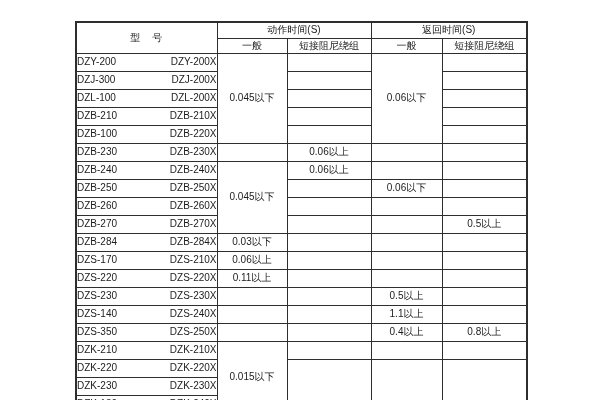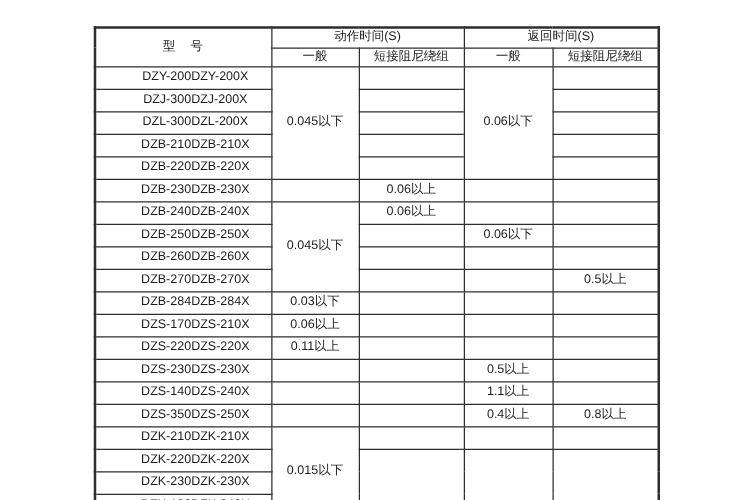--- a/index.html
+++ b/index.html
@@ -24,21 +24,21 @@
     color:#1b1b1b;
     text-align:center;vertical-align:middle;
     font-weight:normal;
     overflow:hidden;white-space:nowrap;
   }
   thead tr.h1{height:16px;}
   thead tr.h2{height:15px;margin-top:36px;}
   tbody tr{height:18px;}
   th.model-head{white-space:pre;letter-spacing:1px;}
   .model-pair{
-    display:flex;justify-content:center;align-items:center;gap:0;padding-left:19px;
+    display:flex;justify-content:space-between;align-items:center;gap:0;
   }
   .model-pair span{display:inline-block;}
 </style>
 </head>
 <body>
 
 <table class="spec">
   <colgroup>
     <col class="c-model">
       <col class="c-agen">
@@ -78,41 +78,41 @@
             <span>DZJ-300</span>
             <span>DZJ-200X</span>
           </div>
         </td>
       <td></td>
       <td></td>
     </tr>
     <tr>
       <td>
           <div class="model-pair">
-            <span>DZL-300</span>
+            <span>DZL-100</span>
             <span>DZL-200X</span>
           </div>
         </td>
       <td></td>
       <td></td>
     </tr>
     <tr>
       <td>
           <div class="model-pair">
             <span>DZB-210</span>
             <span>DZB-210X</span>
           </div>
         </td>
       <td></td>
       <td></td>
     </tr>
     <tr>
       <td>
           <div class="model-pair">
-            <span>DZB-220</span>
+            <span>DZB-100</span>
             <span>DZB-220X</span>
           </div>
         </td>
       <td></td>
       <td></td>
     </tr>
     <tr>
       <td>
           <div class="model-pair">
             <span>DZB-230</span>

